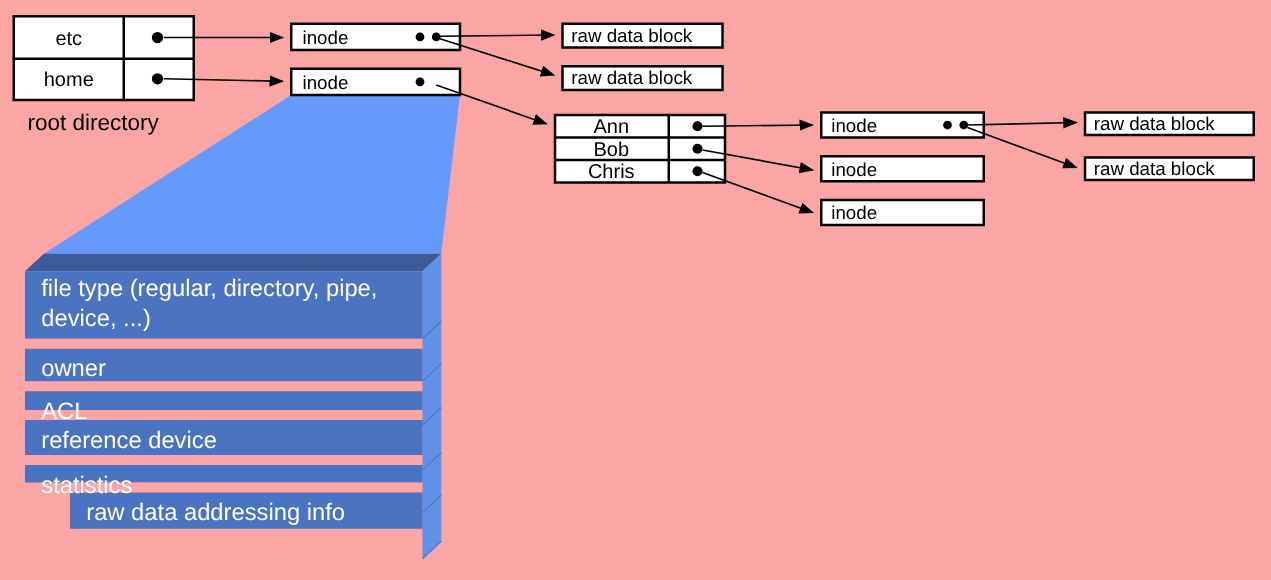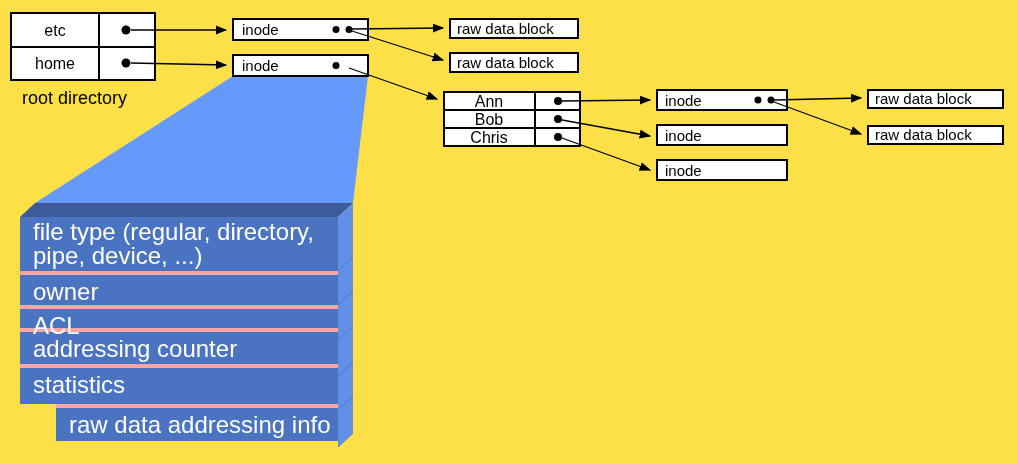--- a/index.html
+++ b/index.html
@@ -1,19 +1,19 @@
 <!DOCTYPE html>
 <html><head>
 <meta charset="utf-8">
 <style>
   html,body{margin:0;padding:0;background:#ffffff;}
   #canvas{
     position:relative;
     width:1017px;height:464px;
-    background:#fde047;
+    background:#fca5a5;
     font-family:"Liberation Sans", sans-serif;
     overflow:hidden;
   }
   #diagram-svg{position:absolute;left:0;top:0;z-index:1;}
   #diagram-svg text{
     font-family:"Liberation Sans", sans-serif;
     fill:#000000;
     font-size:15px;
   }
   #diagram-svg text.tbl{font-size:16px;}
@@ -23,30 +23,30 @@
   #diagram-svg line.arrow{stroke:#000000;stroke-width:1.3;}
   #diagram-svg circle.dot{fill:#000000;}
   #diagram-svg line.edge3d{stroke:#4d79cc;stroke-width:1;}
   #stack{
     position:absolute;left:20px;top:217px;width:318px;z-index:2;
   }
   .stack-row{
     box-sizing:border-box;
     background:#4a73c2;
     color:#ffffff;
-    font-size:24px;
+    font-size:19px;
     line-height:24px;
     padding:5px 6px 0 13px;
   }
-  .stack-row + .stack-row{border-top:4px solid #fca5a5;}
+  .stack-row + .stack-row{border-top:8px solid #fca5a5;}
   .r1{height:54px;padding-top:3px;}
   .r2{height:34px;}
   .r3{height:23px;}
   .r4{height:36px;}
-  .r5{height:40px;}
+  .r5{height:22px;}
   .r6{height:37px;margin-left:36px;}
 </style>
 </head>
 <body>
 
 <div id="canvas">
 
   <svg id="diagram-svg" width="1017" height="464" viewBox="0 0 1017 464">
     <defs>
       <marker id="arrowhead" markerWidth="9" markerHeight="8" refX="8" refY="3.5" orient="auto">
@@ -148,18 +148,18 @@
       <line class="arrow" x1="562" y1="138" x2="650" y2="170" marker-end="url(#arrowhead)"></line>
       <line class="arrow" x1="774" y1="100" x2="861" y2="98" marker-end="url(#arrowhead)"></line>
       <line class="arrow" x1="774" y1="102" x2="861" y2="134" marker-end="url(#arrowhead)"></line>
     </g>
   </svg>
 
   <div id="stack">
     <div class="stack-row r1">file type (regular, directory, pipe, device, ...)</div>
     <div class="stack-row r2">owner</div>
     <div class="stack-row r3">ACL</div>
-    <div class="stack-row r4">addressing counter</div>
+    <div class="stack-row r4">reference device</div>
     <div class="stack-row r5">statistics</div>
     <div class="stack-row r6">raw data addressing info</div>
   </div>
 
 </div>
 
 </body></html>

